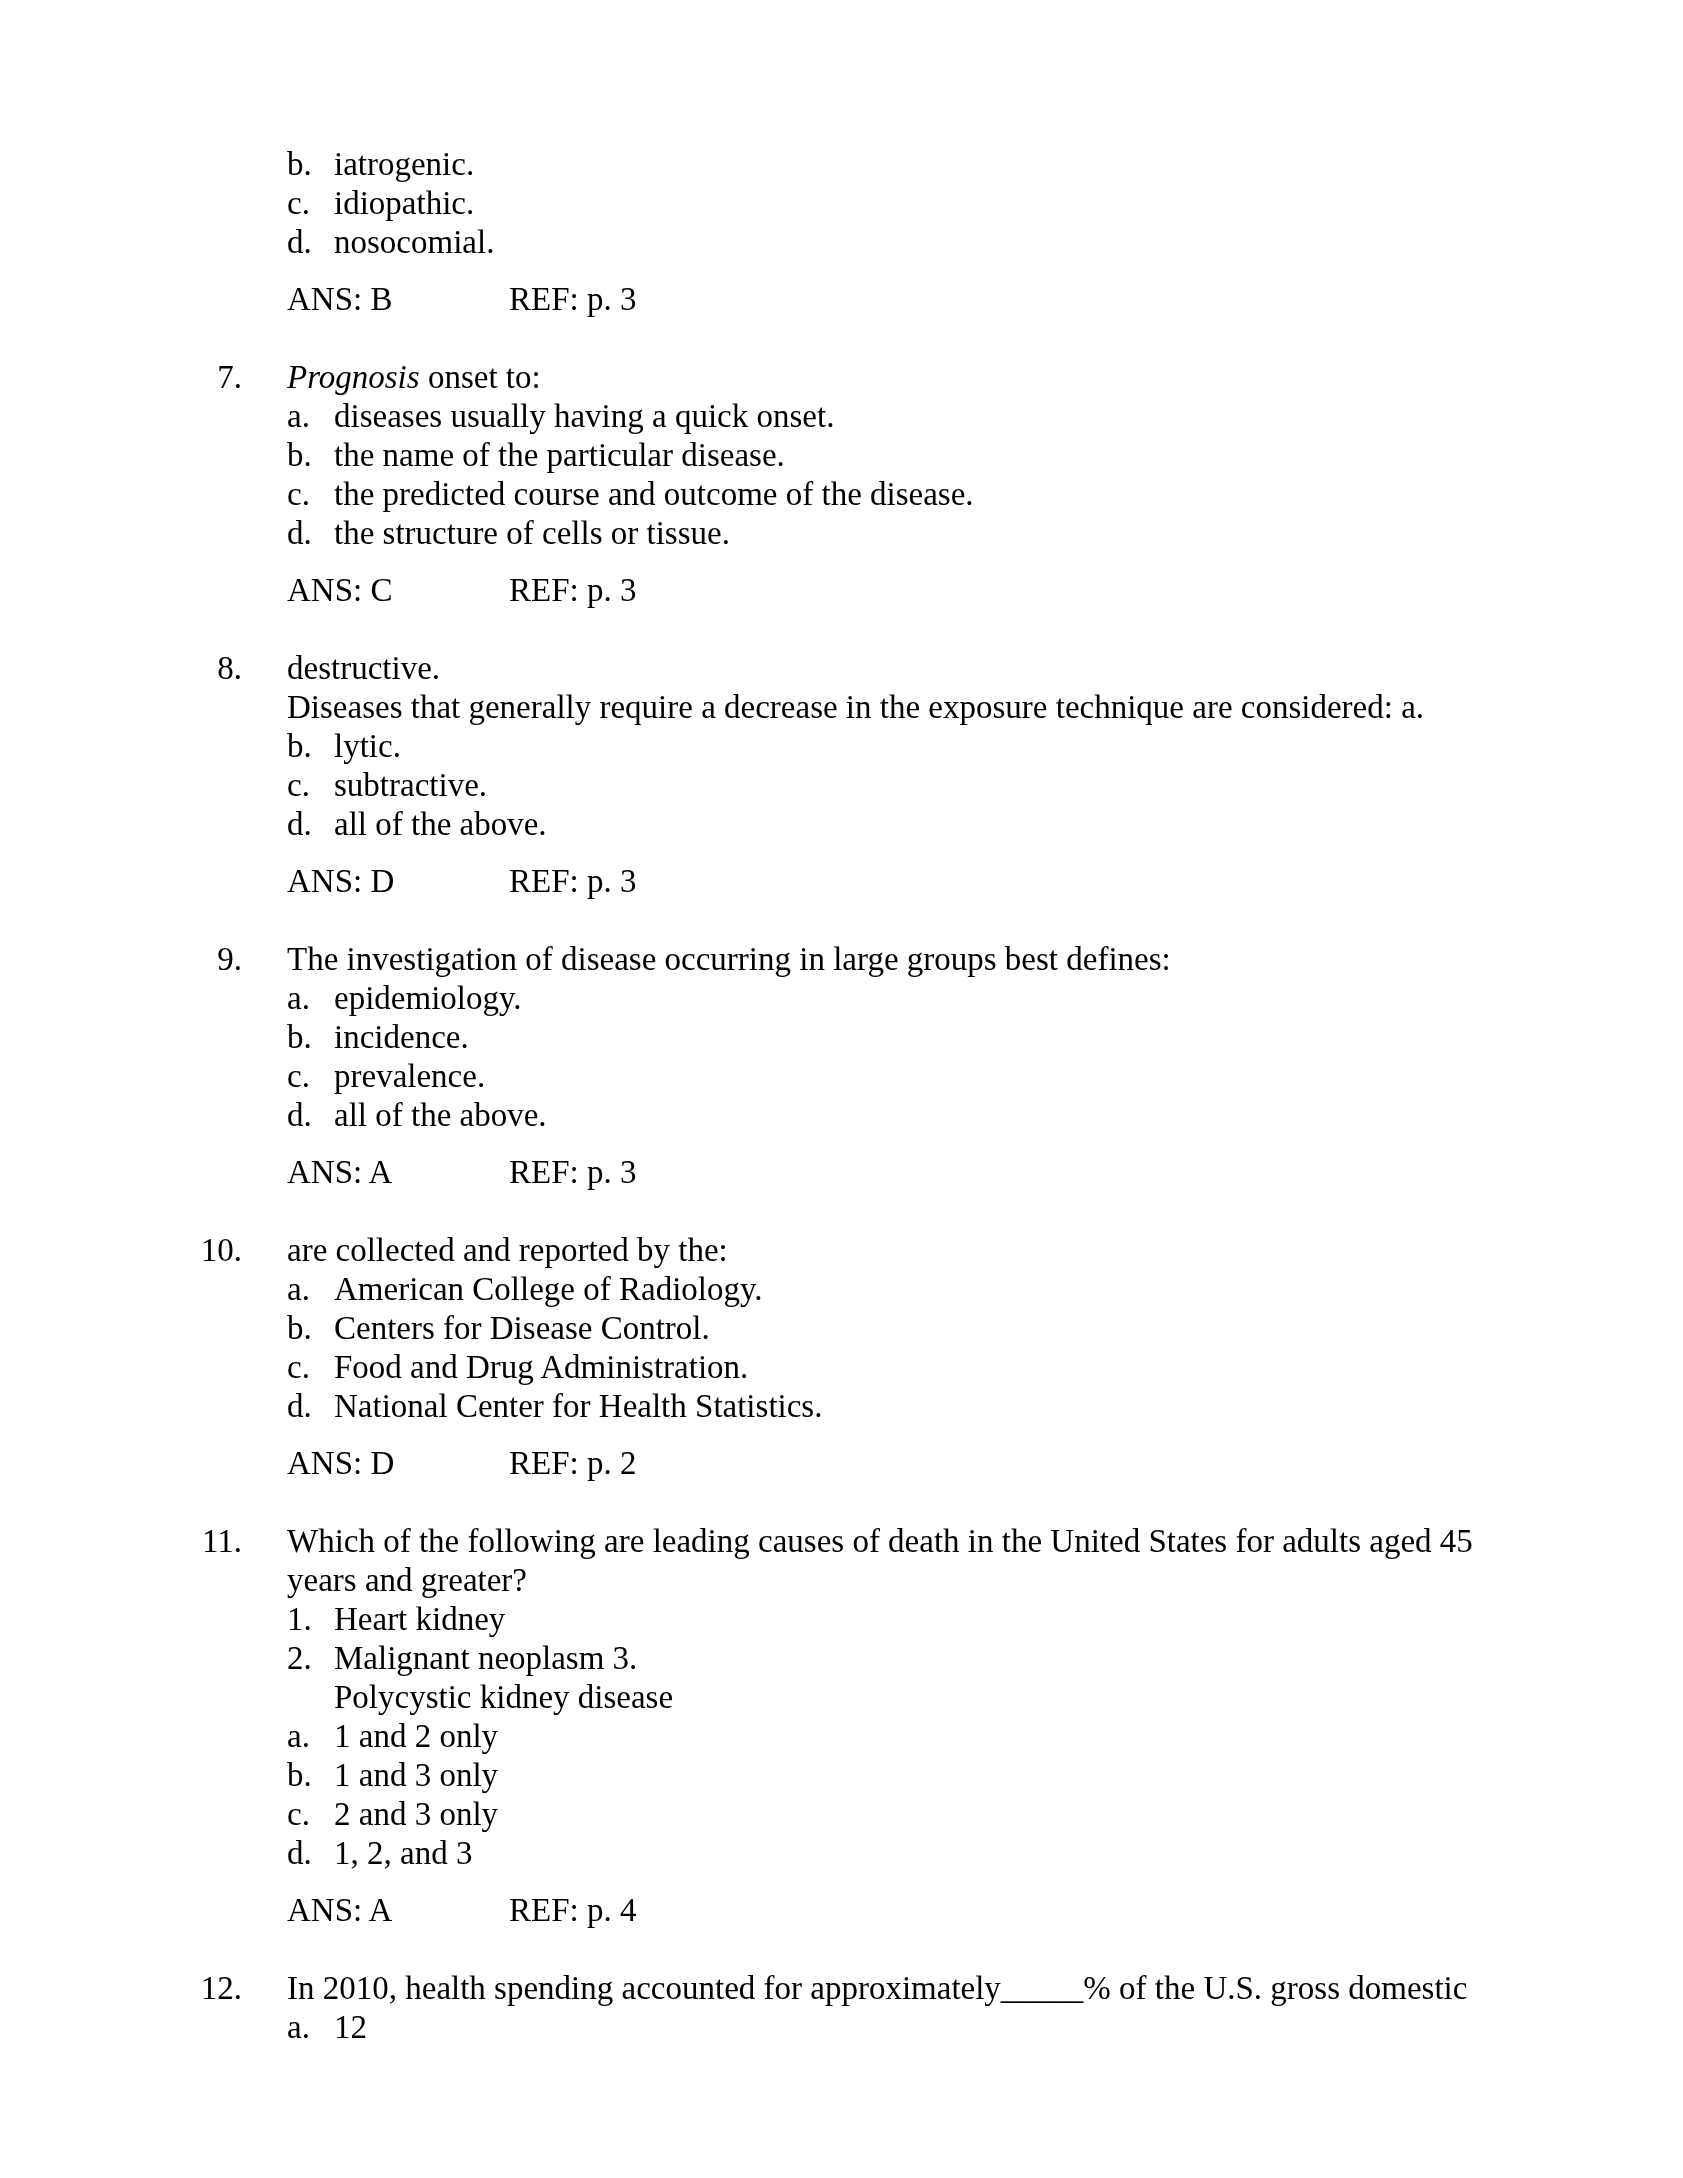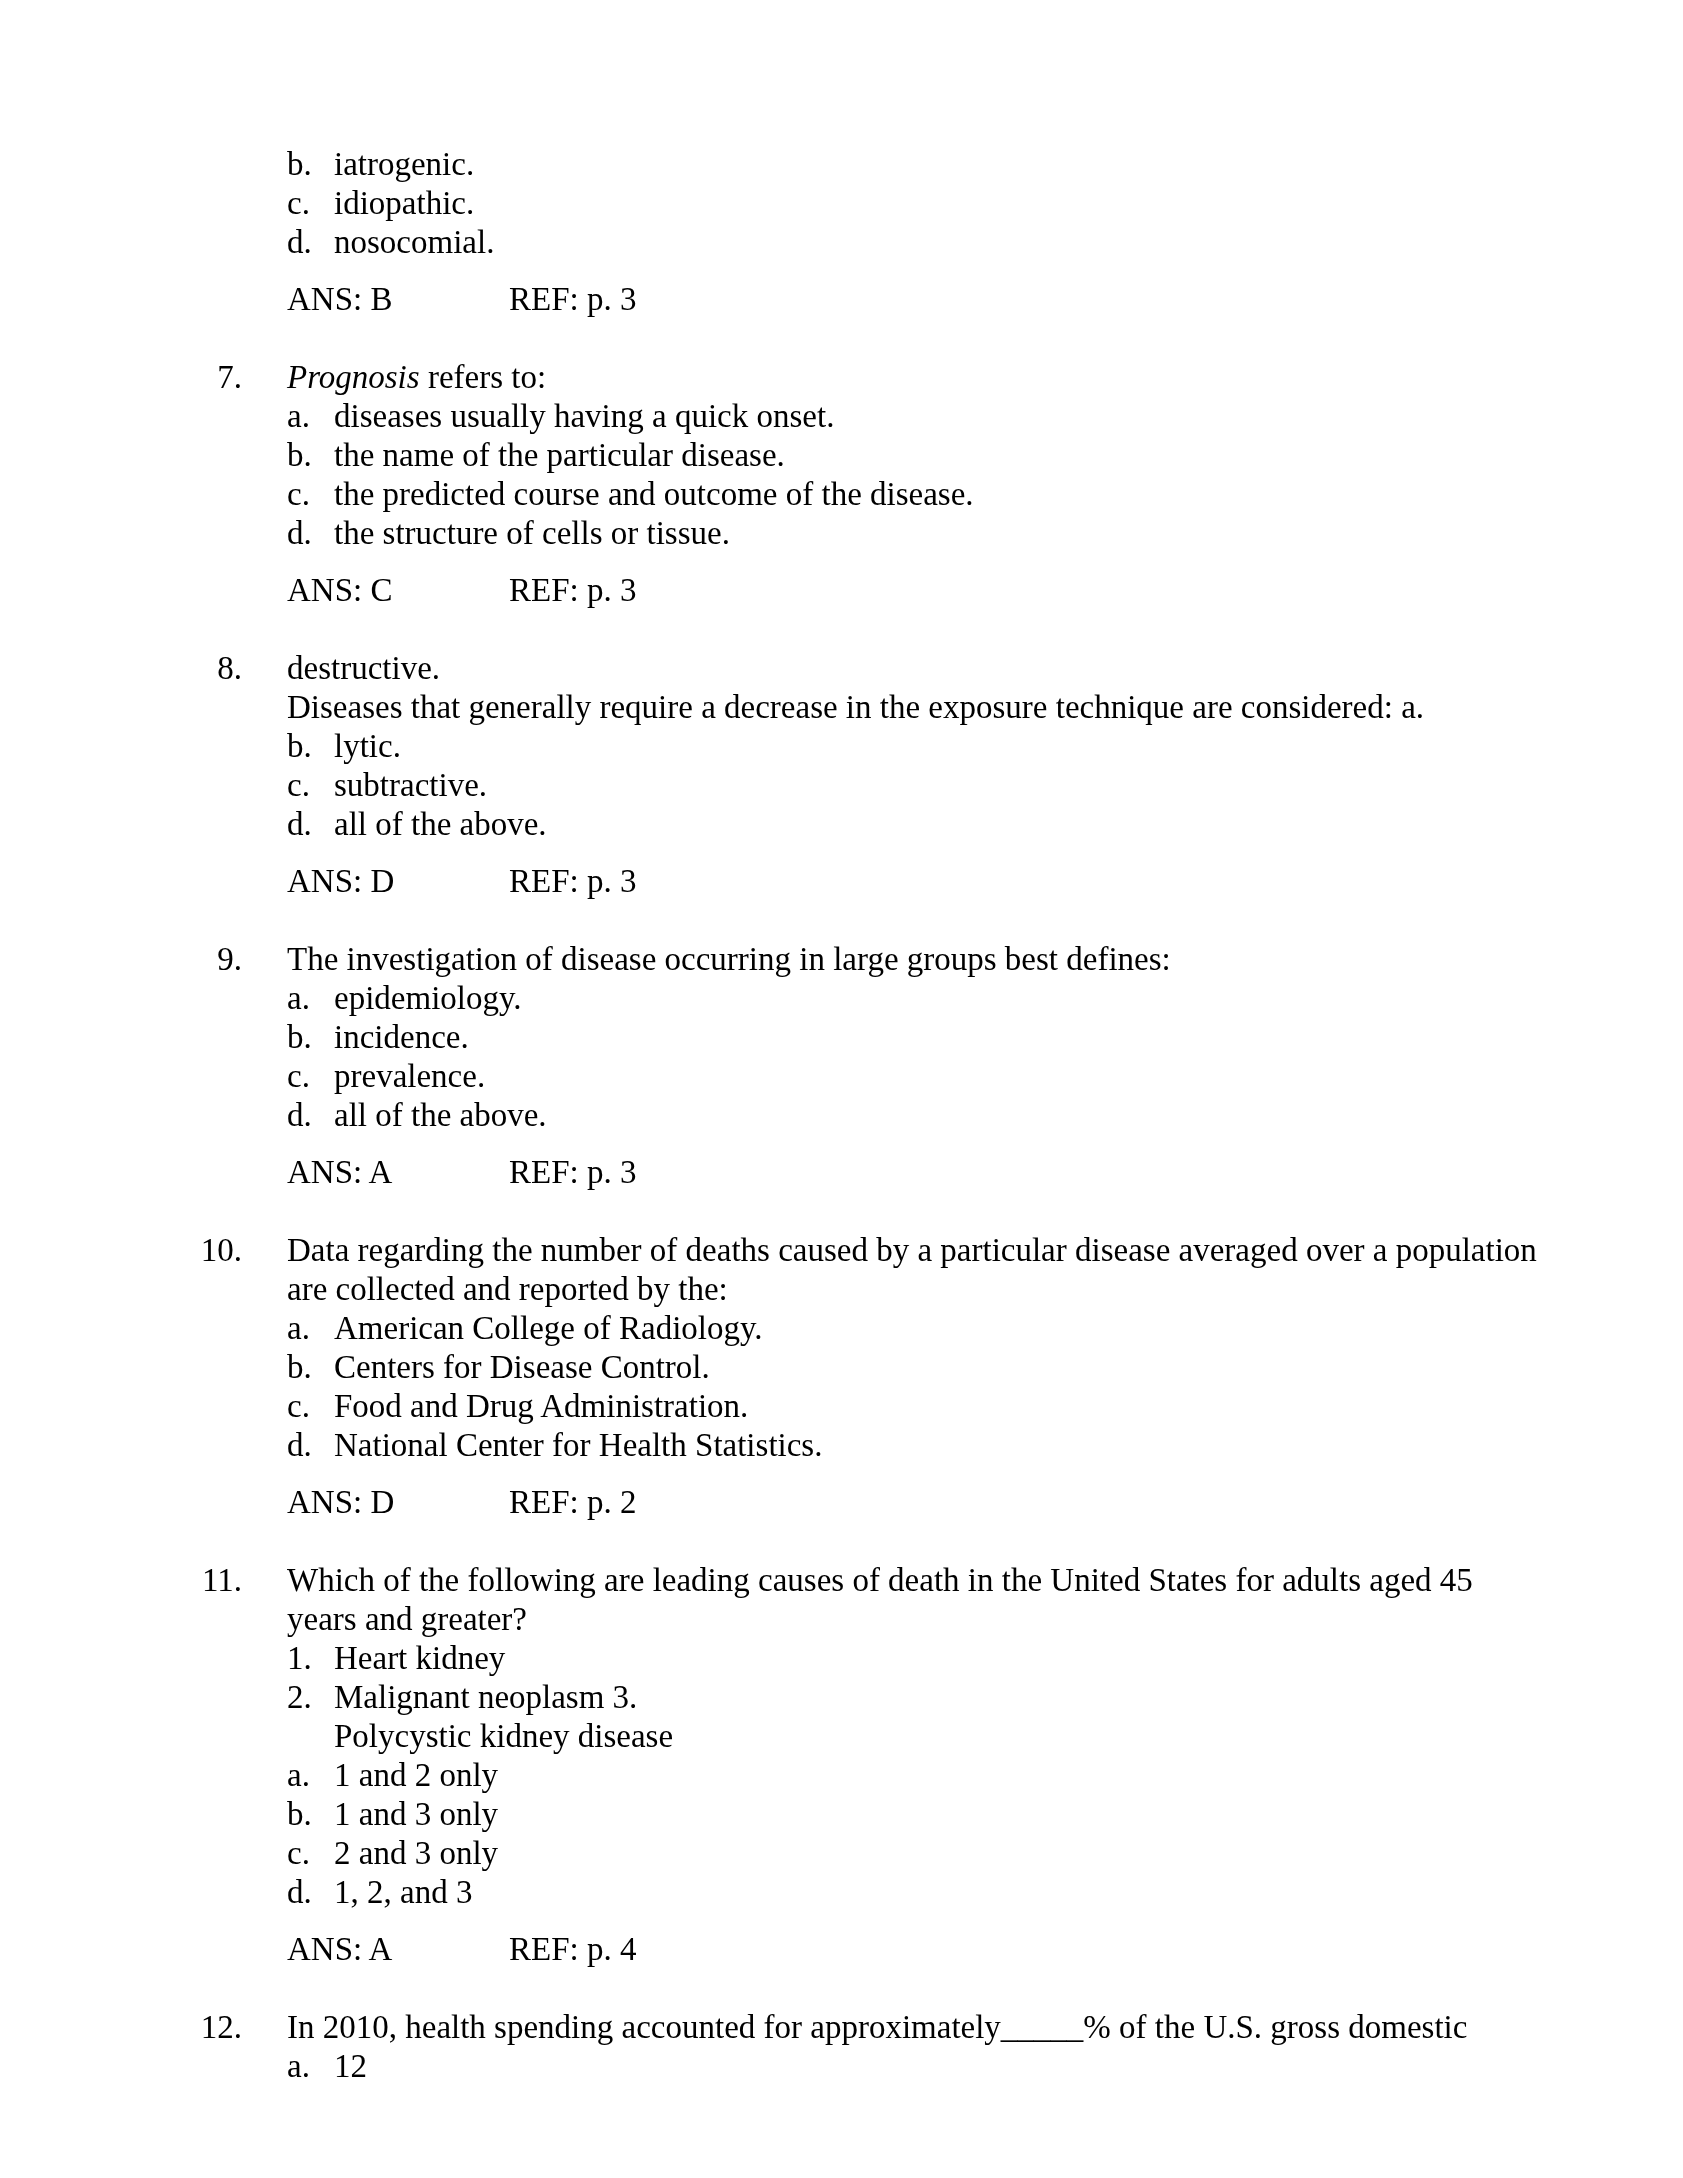--- a/index.html
+++ b/index.html
@@ -82,21 +82,21 @@
         <span class="opt-letter">d.</span>
         <span class="opt-text">nosocomial.</span>
       </div>
       <div class="answer-row">
         <span class="ans-col">ANS: B</span>
         <span class="ref-col">REF: p. 3</span>
       </div>
     </div>
     <div class="question">
       <div class="qnum">7.</div>
-      <div class="stem-line"><span class="it">Prognosis</span><span> refers to:</span></div>
+      <div class="stem-line"><span class="it">Prognosis</span><span> onset to:</span></div>
       <div class="opt-row">
         <span class="opt-letter">a.</span>
         <span class="opt-text">diseases usually having a quick onset.</span>
       </div>
       <div class="opt-row">
         <span class="opt-letter">b.</span>
         <span class="opt-text">the name of the particular disease.</span>
       </div>
       <div class="opt-row">
         <span class="opt-letter">c.</span>
@@ -151,21 +151,20 @@
         <span class="opt-letter">d.</span>
         <span class="opt-text">all of the above.</span>
       </div>
       <div class="answer-row">
         <span class="ans-col">ANS: A</span>
         <span class="ref-col">REF: p. 3</span>
       </div>
     </div>
     <div class="question">
       <div class="qnum">10.</div>
-      <div class="stem-line"><span>Data regarding the number of deaths caused by a particular disease averaged over a population</span></div>
       <div class="stem-line"><span>are collected and reported by the:</span></div>
       <div class="opt-row">
         <span class="opt-letter">a.</span>
         <span class="opt-text">American College of Radiology.</span>
       </div>
       <div class="opt-row">
         <span class="opt-letter">b.</span>
         <span class="opt-text">Centers for Disease Control.</span>
       </div>
       <div class="opt-row">

